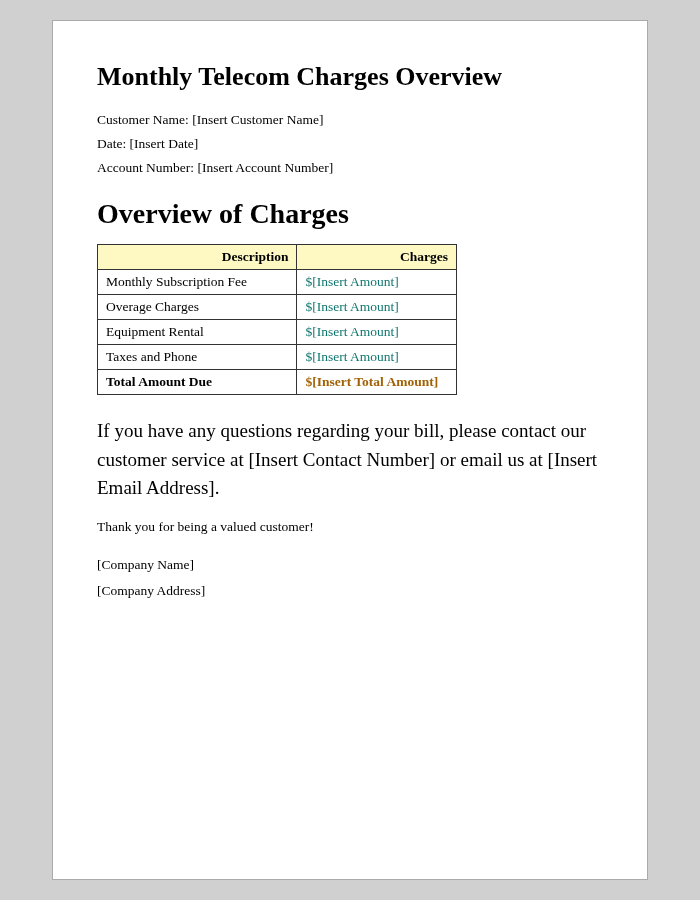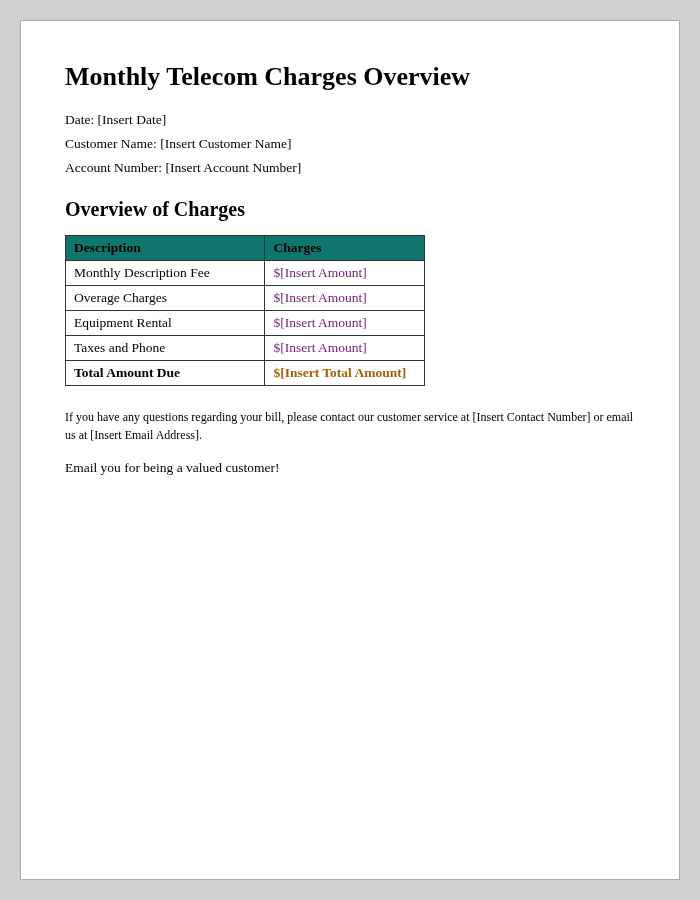--- a/index.html
+++ b/index.html
@@ -13,83 +13,83 @@
       display: flex;
       justify-content: center;
       align-items: flex-start;
       min-height: 900px;
       padding: 20px;
       font-family: "Times New Roman", Times, serif;
     }
 
     .page {
       background: #ffffff;
-      width: 660px;
+      width: 596px;
       min-height: 860px;
       border: 1px solid #aaa;
       padding: 40px 44px;
     }
 
     .main-title {
       font-size: 26px;
       font-weight: bold;
       margin-bottom: 20px;
       line-height: 1.2;
     }
 
     .meta-line {
       font-size: 13.5px;
       margin-bottom: 8px;
     }
 
     .section-title {
-      font-size: 20px;
+      font-size: 28px;
       font-weight: bold;
       margin-top: 22px;
       margin-bottom: 14px;
     }
 
     table {
       border-collapse: collapse;
       width: 360px;
       margin-bottom: 22px;
       font-size: 13.5px;
     }
 
     table th, table td {
       border: 1px solid #333;
       padding: 4px 8px;
     }
 
     table thead th {
       font-weight: bold;
-      text-align: left;
-      background: #0f766e;
+      text-align: right;
+      background: #fef9c3;
     }
 
     table tbody td:first-child {
       width: 200px;
     }
 
     table tbody td:last-child {
-      color: #701a75;
+      color: #0f766e;
       width: 160px;
     }
 
     table tfoot td {
       font-weight: bold;
     }
 
     table tfoot td:last-child {
       color: #a16207;
       font-weight: bold;
     }
 
     .footer-note {
-      font-size: 12px;
+      font-size: 19px;
       margin-bottom: 16px;
       line-height: 1.5;
     }
 
     .thank-you {
       font-size: 13.5px;
       margin-bottom: 22px;
     }
 
     .company-info-line {
@@ -97,36 +97,36 @@
       margin-bottom: 10px;
     }
   </style>
 </head>
 <body>
 
 <div class="page">
 
   <h1 class="main-title">Monthly Telecom Charges Overview</h1>
 
+  <p class="meta-line">Customer Name: [Insert Customer Name]</p>
   <p class="meta-line">Date: [Insert Date]</p>
-  <p class="meta-line">Customer Name: [Insert Customer Name]</p>
   <p class="meta-line">Account Number: [Insert Account Number]</p>
 
   <h2 class="section-title">Overview of Charges</h2>
 
   <table>
     <thead>
       <tr>
         <th>Description</th>
         <th>Charges</th>
       </tr>
     </thead>
     <tbody id="table-body">
     <tr>
-          <td>Monthly Description Fee</td>
+          <td>Monthly Subscription Fee</td>
           <td>$[Insert Amount]</td>
         </tr>
         <tr>
           <td>Overage Charges</td>
           <td>$[Insert Amount]</td>
         </tr>
         <tr>
           <td>Equipment Rental</td>
           <td>$[Insert Amount]</td>
         </tr>
@@ -138,16 +138,18 @@
     <tfoot>
       <tr>
         <td>Total Amount Due</td>
         <td>$[Insert Total Amount]</td>
       </tr>
     </tfoot>
   </table>
 
   <p class="footer-note">If you have any questions regarding your bill, please contact our customer service at [Insert Contact Number] or email us at [Insert Email Address].</p>
 
-  <p class="thank-you">Email you for being a valued customer!</p>
+  <p class="thank-you">Thank you for being a valued customer!</p>
 
+  <p class="company-info-line">[Company Name]</p>
+  <p class="company-info-line">[Company Address]</p>
 
 </div>
 
 </body></html>

